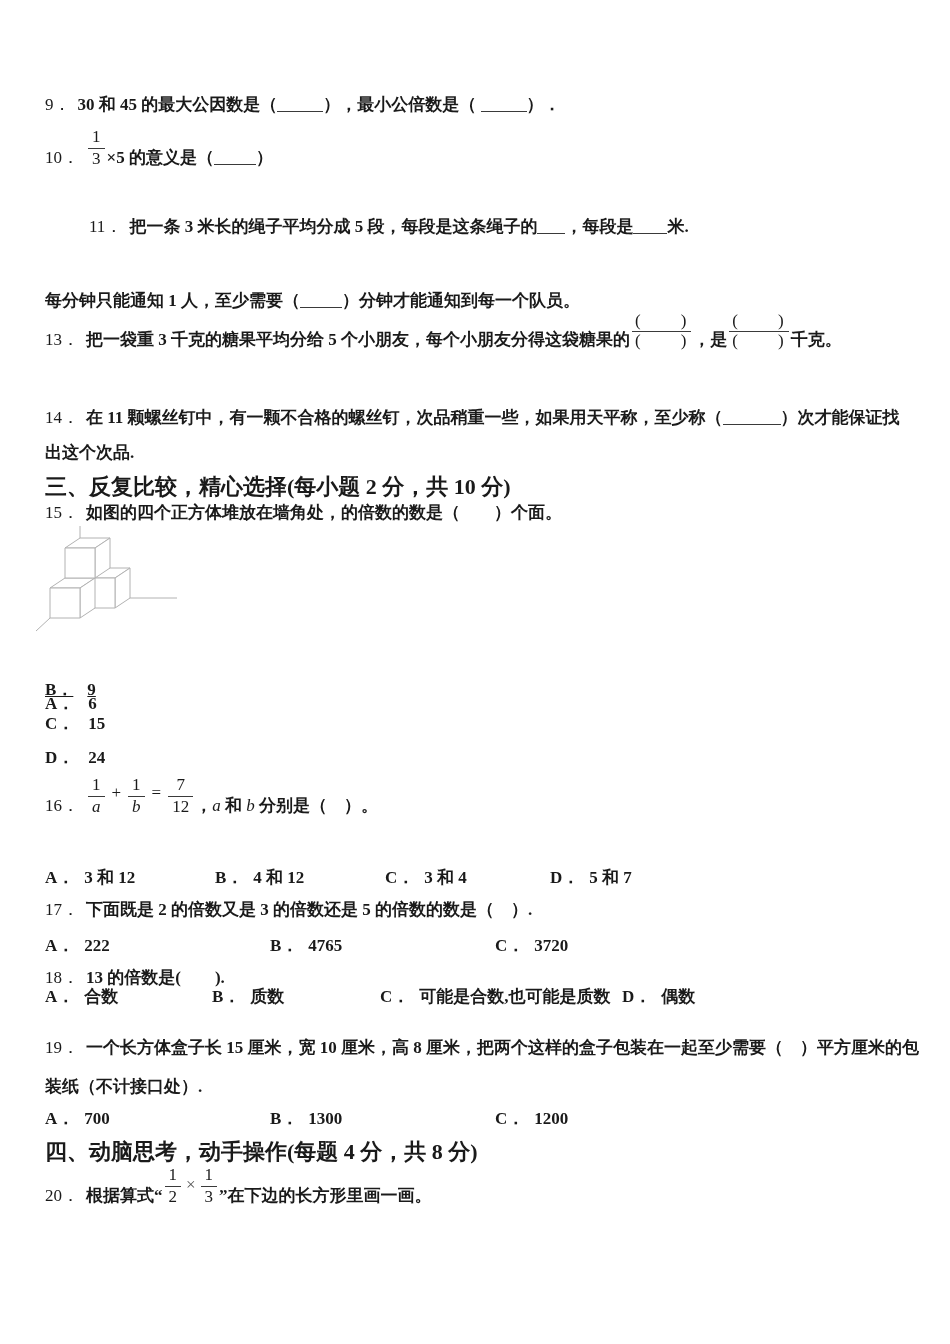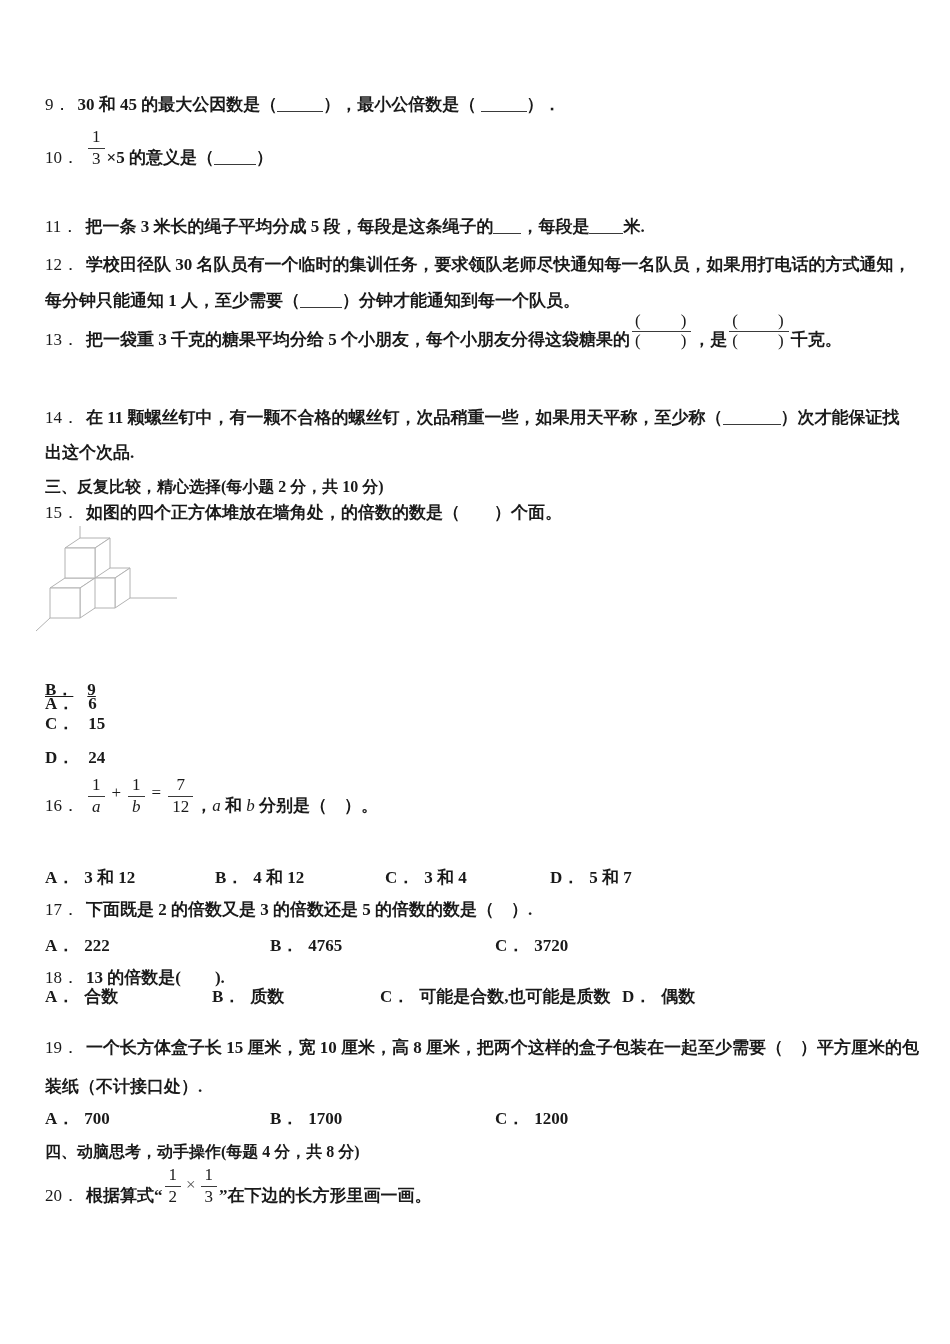--- a/index.html
+++ b/index.html
@@ -5,21 +5,21 @@
   html,body{margin:0;padding:0;background:#fff;}
   #page{
     position:relative;width:950px;height:1344px;background:#ffffff;
     font-family:"Liberation Serif","DejaVu Serif",serif;
     color:#1a1a1a;overflow:hidden;
   }
   .line{position:absolute;left:45px;white-space:nowrap;font-size:17px;line-height:21px;}
   .flexline{display:flex;align-items:flex-end;}
   .qnum{font-weight:400;margin-right:7px;}
   .qtext{font-weight:700;}
-  .sechead{font-weight:700;font-size:16px;}
+  .sechead{font-weight:700;font-size:22px;}
   .cont{left:45px;}
   .blank{display:inline-block;border-bottom:1.4px solid #3a3a3a;height:15px;vertical-align:-2px;}
   .frac{display:inline-flex;flex-direction:column;align-items:center;
         font-weight:400;line-height:1.1;margin:0 2px;}
   .frac .num{padding:0 4px 1px;}
   .frac .den{border-top:1.4px solid #3a3a3a;padding:1px 4px 0;}
   .pfrac .num,.pfrac .den{padding:0 3px;letter-spacing:2px;}
   .op{font-weight:400;margin:0 5px 13px;}
   .opx{font-weight:400;margin:0 3px 11px;color:#555;}
   .it{font-style:italic;font-weight:400;}
@@ -41,27 +41,24 @@
 
   <div class="line flexline" style="top:128px;">
     <span class="qnum">10．</span>
     <span class="frac">
         <span class="num">1</span>
         <span class="den">3</span>
       </span>
     <span class="qtext"><span>×5 的意义是（</span><span class="blank" style="width:42px;"></span><span>）</span></span>
   </div>
 
-  <div class="line" style="top:216px;">
+  <div class="line" style="top:216px;margin-left:44px;">
     <span class="qnum">11．</span><span class="qtext">把一条 3 米长的绳子平均分成 5 段，每段是这条绳子的</span><span class="blank" style="width:28px;"></span><span class="qtext">，每段是</span><span class="blank" style="width:34px;"></span><span class="qtext">米.</span>
   </div>
 
-  <div class="line" style="top:254px;">
-    <span class="qnum">12．</span><span class="qtext">学校田径队 30 名队员有一个临时的集训任务，要求领队老师尽快通知每一名队员，如果用打电话的方式通知，</span>
-  </div>
   <div class="line cont" style="top:290px;">
     <span class="qtext">每分钟只能通知 1 人，至少需要（</span><span class="blank" style="width:42px;"></span><span class="qtext">）分钟才能通知到每一个队员。</span>
   </div>
 
   <div class="line flexline" style="top:312px;">
     <span class="qnum">13．</span>
     <span class="qtext">把一袋重 3 千克的糖果平均分给 5 个小朋友，每个小朋友分得这袋糖果的</span>
     <span class="frac pfrac">
         <span class="num">(　　)</span>
         <span class="den">(　　)</span>
@@ -156,21 +153,21 @@
   </div>
 
   <div class="line" style="top:1037px;">
     <span class="qnum">19．</span><span class="qtext">一个长方体盒子长 15 厘米，宽 10 厘米，高 8 厘米，把两个这样的盒子包装在一起至少需要（　）平方厘米的包</span>
   </div>
   <div class="line cont" style="top:1076px;">
     <span class="qtext">装纸（不计接口处）.</span>
   </div>
   <div class="chrow" style="top:1107px;">
     <span class="chitem" style="left:45px;"><span class="lab">A．</span><span>700</span></span>
-    <span class="chitem" style="left:270px;"><span class="lab">B．</span><span>1700</span></span>
+    <span class="chitem" style="left:270px;"><span class="lab">B．</span><span>1300</span></span>
     <span class="chitem" style="left:495px;"><span class="lab">C．</span><span>1200</span></span>
   </div>
 
   <div class="line sechead" style="top:1141px;">四、动脑思考，动手操作(每题 4 分，共 8 分)</div>
 
   <div class="line flexline" style="top:1166px;">
     <span class="qnum">20．</span>
     <span class="qtext">根据算式“</span>
     <span class="frac">
         <span class="num">1</span>

